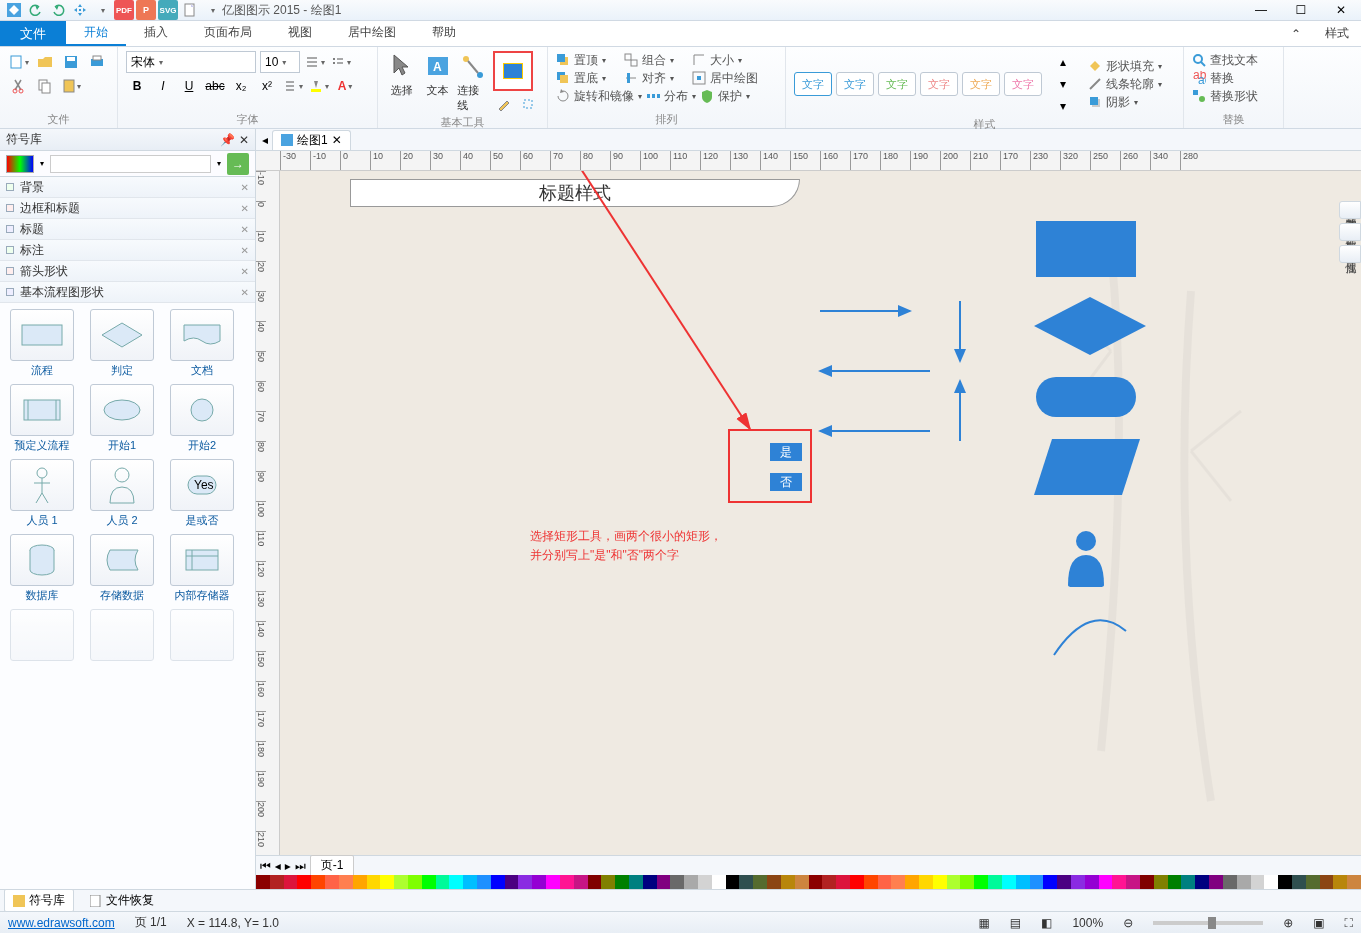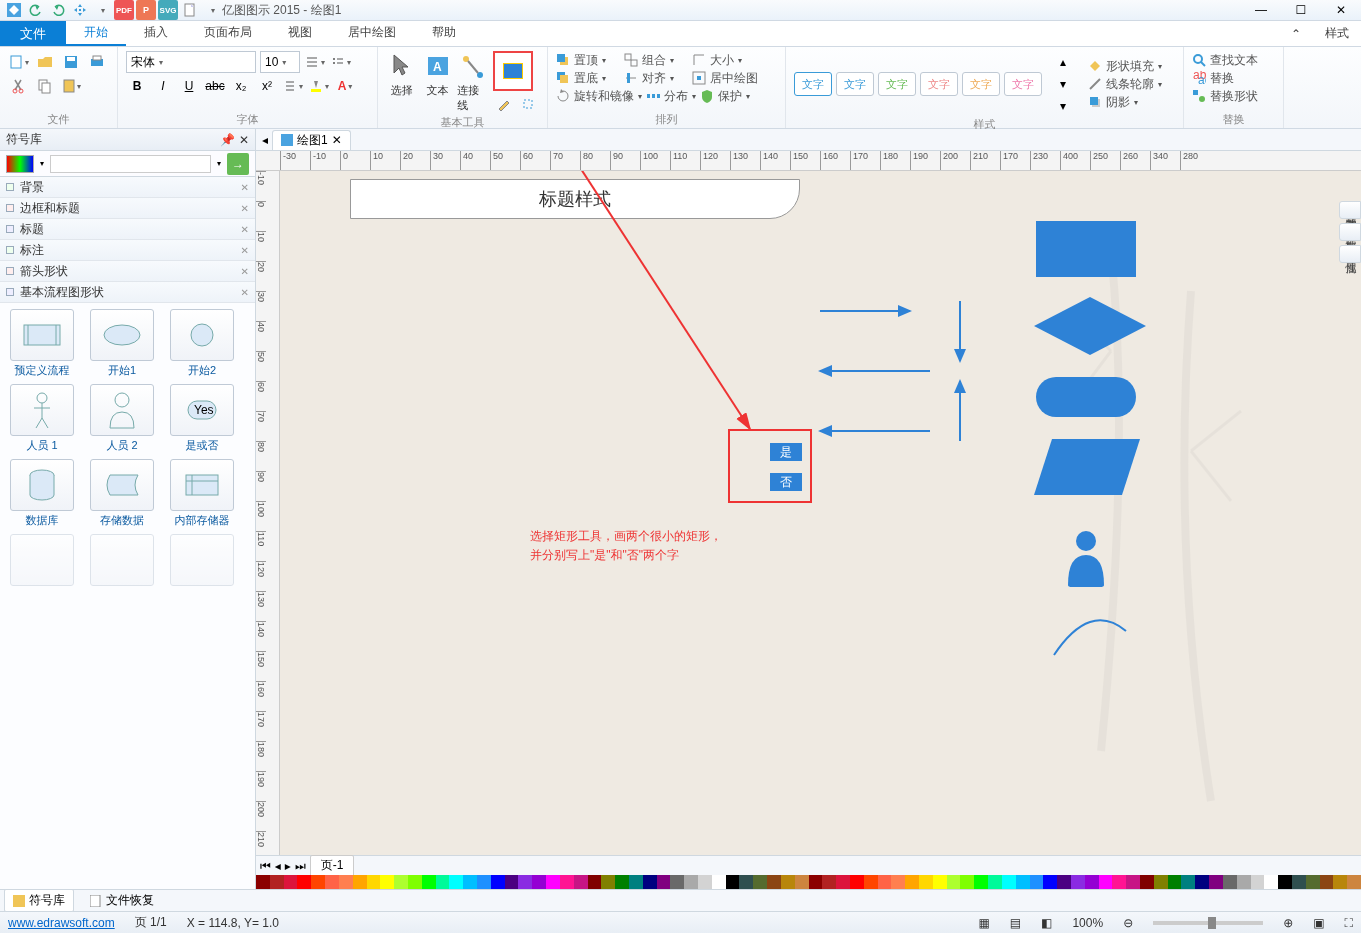--- a/index.html
+++ b/index.html
@@ -56,21 +56,21 @@
 .canvas-wrap { flex: 1; display: flex; flex-direction: column; position: relative; }
 .doc-tab { height: 22px; display: flex; align-items: center; border-bottom: 1px solid #cfd8e0; background: #f4f7fb; padding-left: 6px; gap: 4px; }
 .doc-tab-item { height: 20px; background: #fff; border: 1px solid #cfd8e0; border-bottom: none; border-radius: 3px 3px 0 0; padding: 0 8px; display: flex; align-items: center; gap: 4px; font-size: 11px; }
 .ruler-h { height: 20px; background: #f4f4f4; border-bottom: 1px solid #ccc; position: relative; overflow: hidden; }
 .ruler-h .ticks { position: absolute; left: 24px; right: 0; top: 0; bottom: 0; display: flex; }
 .ruler-h .tick { flex: 0 0 30px; border-left: 1px solid #999; font-size: 9px; color: #555; padding-left: 2px; }
 .canvas-body { flex: 1; display: flex; position: relative; overflow: hidden; }
 .ruler-v { width: 24px; background: #f4f4f4; border-right: 1px solid #ccc; position: relative; }
 .ruler-v .tickv { height: 30px; border-top: 1px solid #999; font-size: 9px; color: #555; writing-mode: vertical-rl; }
 .canvas { flex: 1; background: #efeae2; position: relative; }
-.page-title-shape { position: absolute; left: 70px; top: 8px; width: 450px; height: 40px; background: #fff; border: 1px solid #999; border-radius: 0 0 30px 0; display: flex; align-items: center; justify-content: center; font-size: 18px; color: #333; }
+.page-title-shape { position: absolute; left: 70px; top: 8px; width: 450px; height: 28px; background: #fff; border: 1px solid #999; border-radius: 0 0 30px 0; display: flex; align-items: center; justify-content: center; font-size: 18px; color: #333; }
 .red-box { position: absolute; border: 2px solid #e33; }
 .blue-rect { background: #2e82d6; position: absolute; }
 .annotation-text { position: absolute; color: #e33; font-size: 18px; line-height: 1.6; font-family: "SimSun", serif; }
 .mini-label { position: absolute; color: #fff; font-size: 11px; display: flex; align-items: center; justify-content: center; }
 
 
 .right-tabs { width: 22px; position: absolute; right: 0; top: 0; display: flex; flex-direction: column; gap: 4px; padding-top: 30px; }
 .rtab { background: linear-gradient(#fff,#e8eef5); border: 1px solid #cfd8e0; writing-mode: vertical-rl; padding: 8px 2px; font-size: 11px; color: #444; border-radius: 3px 0 0 3px; }
 
 
@@ -501,20 +501,46 @@
         <span class="sq" style="background:#fee"></span>
         <span>箭头形状</span>
         <span class="close">✕</span>
       </div>
     <div class="cat-row">
         <span class="sq" style="background:#eef"></span>
         <span>基本流程图形状</span>
         <span class="close">✕</span>
       </div>
     <div class="shapes-grid">
+      <div class="sg-row">
+        <div class="sg-cell">
+            <div class="sg-thumb">
+              <svg width="44" height="28">
+                <rect x="2" y="4" width="40" height="20" fill="#dbe9f7" stroke="#7aa"></rect>
+              </svg>
+            </div>
+            <span class="sg-lbl">流程</span>
+          </div>
+        <div class="sg-cell">
+            <div class="sg-thumb">
+              <svg width="44" height="28">
+                <path d="M22 2 L42 14 L22 26 L2 14 Z" fill="#dbe9f7" stroke="#7aa"></path>
+              </svg>
+            </div>
+            <span class="sg-lbl">判定</span>
+          </div>
+        <div class="sg-cell">
+            <div class="sg-thumb">
+              <svg width="44" height="28">
+                <path d="M4 4 L40 4 L40 20 Q30 26 22 20 Q14 14 4 20 Z" fill="#dbe9f7" stroke="#7aa"></path>
+              </svg>
+            </div>
+            <span class="sg-lbl">文档</span>
+          </div>
+      </div>
       <div class="sg-row">
         <div class="sg-cell">
             <div class="sg-thumb">
               <svg width="44" height="28">
                 <rect x="4" y="4" width="36" height="20" fill="#dbe9f7" stroke="#7aa"></rect>
                 <line x1="8" y1="4" x2="8" y2="24" stroke="#7aa"></line>
                 <line x1="36" y1="4" x2="36" y2="24" stroke="#7aa"></line>
               </svg>
             </div>
             <span class="sg-lbl">预定义流程</span>
@@ -640,21 +666,21 @@
           <div class="tick">140</div>
           <div class="tick">150</div>
           <div class="tick">160</div>
           <div class="tick">170</div>
           <div class="tick">180</div>
           <div class="tick">190</div>
           <div class="tick">200</div>
           <div class="tick">210</div>
           <div class="tick">170</div>
           <div class="tick">230</div>
-          <div class="tick">400</div>
+          <div class="tick">320</div>
           <div class="tick">250</div>
           <div class="tick">260</div>
           <div class="tick">340</div>
           <div class="tick">280</div>
         </div>
     </div>
     <div class="canvas-body">
       <div class="ruler-v" id="vticks">
           <div class="tickv">-10</div>
           <div class="tickv">0</div>

